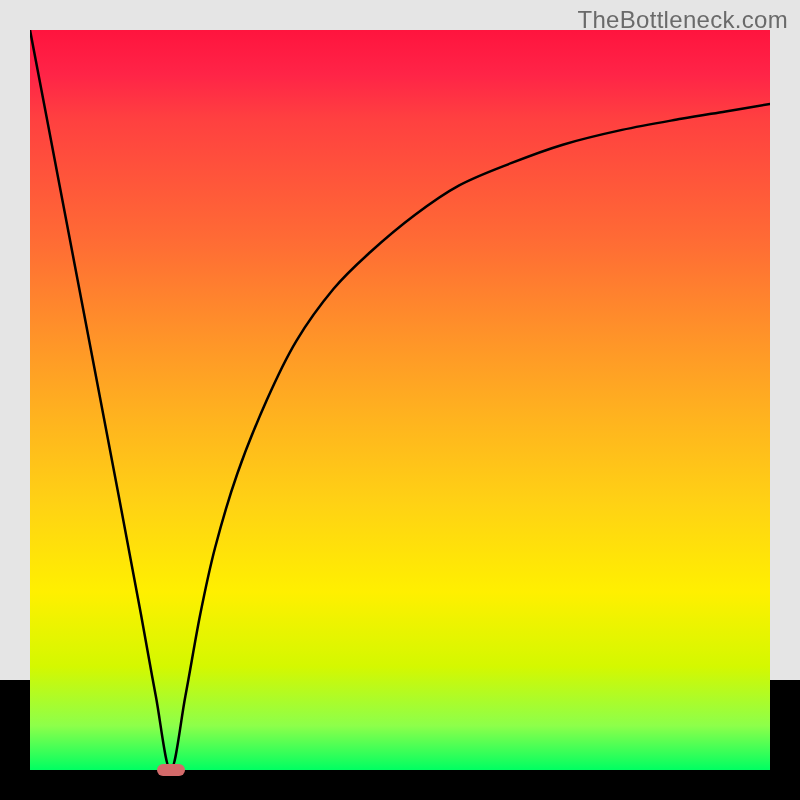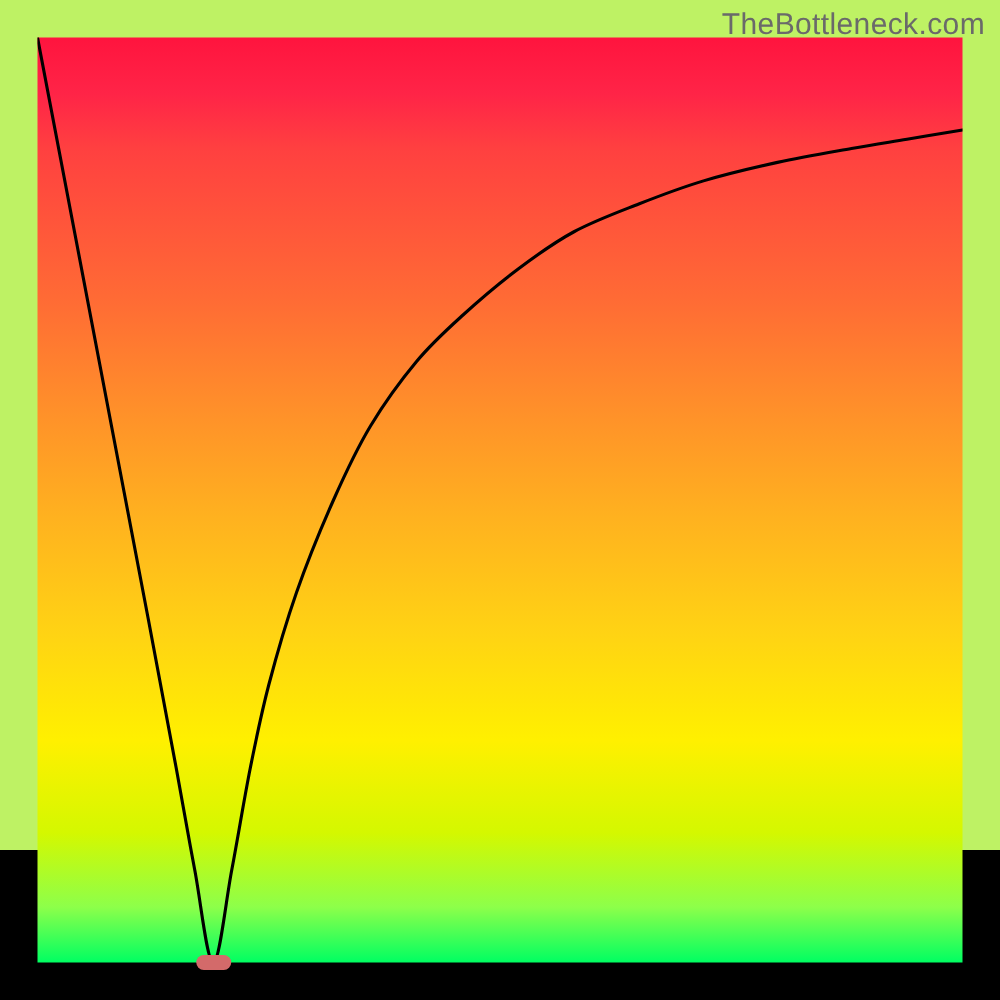--- a/index.html
+++ b/index.html
@@ -8,21 +8,21 @@
     width: 800px;
     height: 800px;
     overflow: hidden;
     font-family: Arial, Helvetica, sans-serif;
     background: #000;
   }
   .frame {
     position: relative;
     width: 800px;
     height: 680px;
-    background: #bef264;
+    background: #e5e5e5;
   }
   .plot-area {
     position: absolute;
     left: 30px;
     top: 30px;
     width: 740px;
     height: 740px;
     background: linear-gradient(to bottom,
       #ff143e 0%,
       #ff2447 6%,

